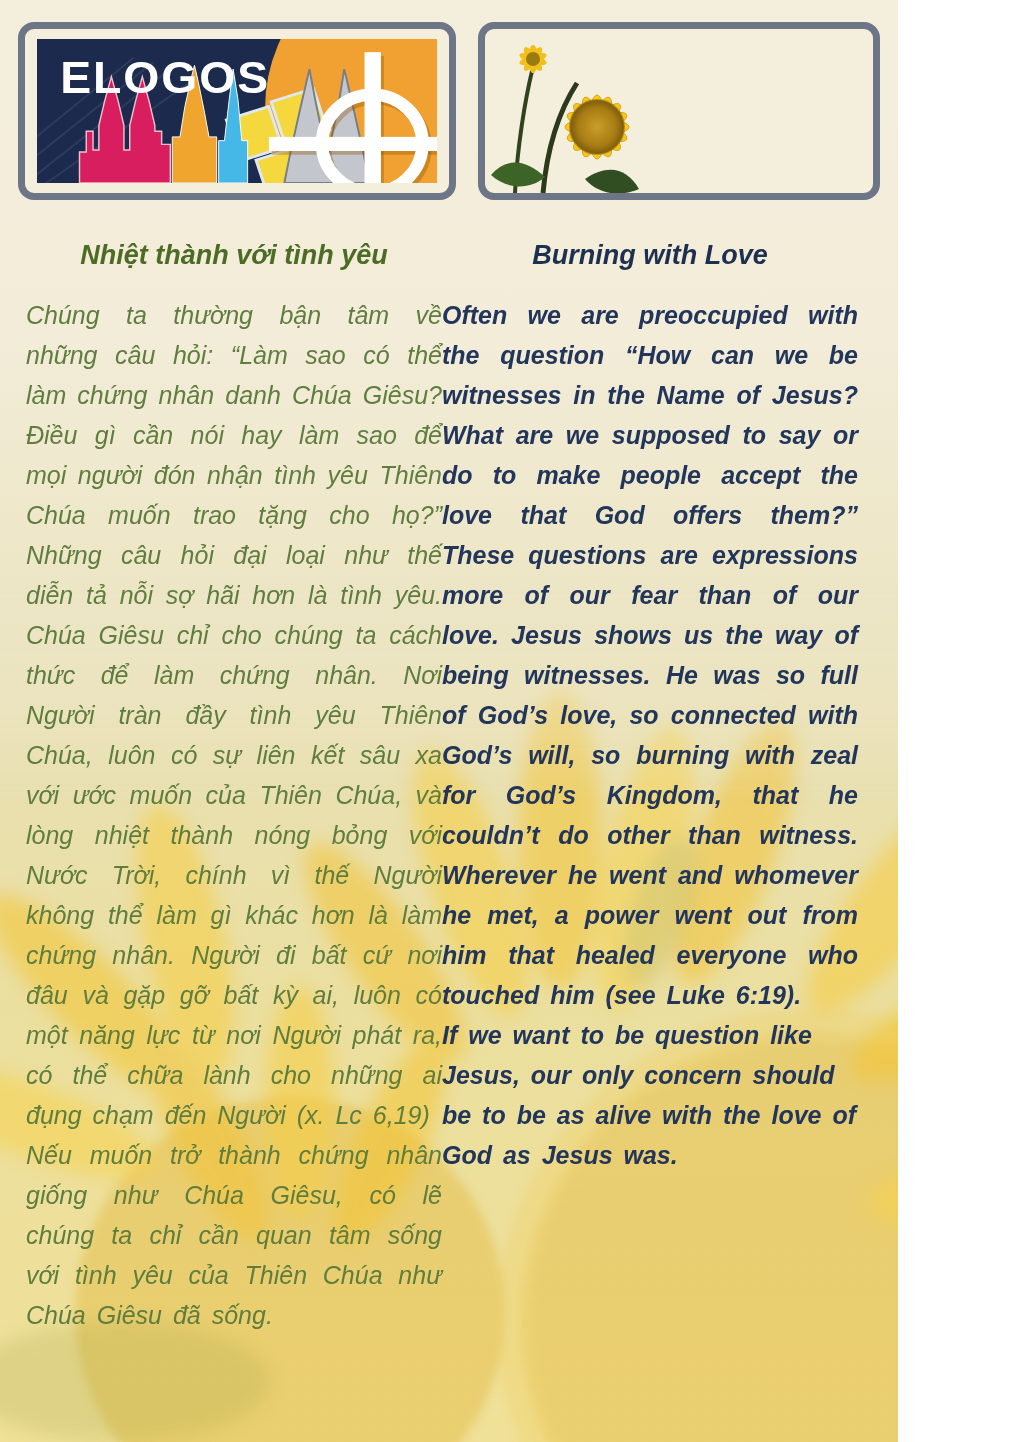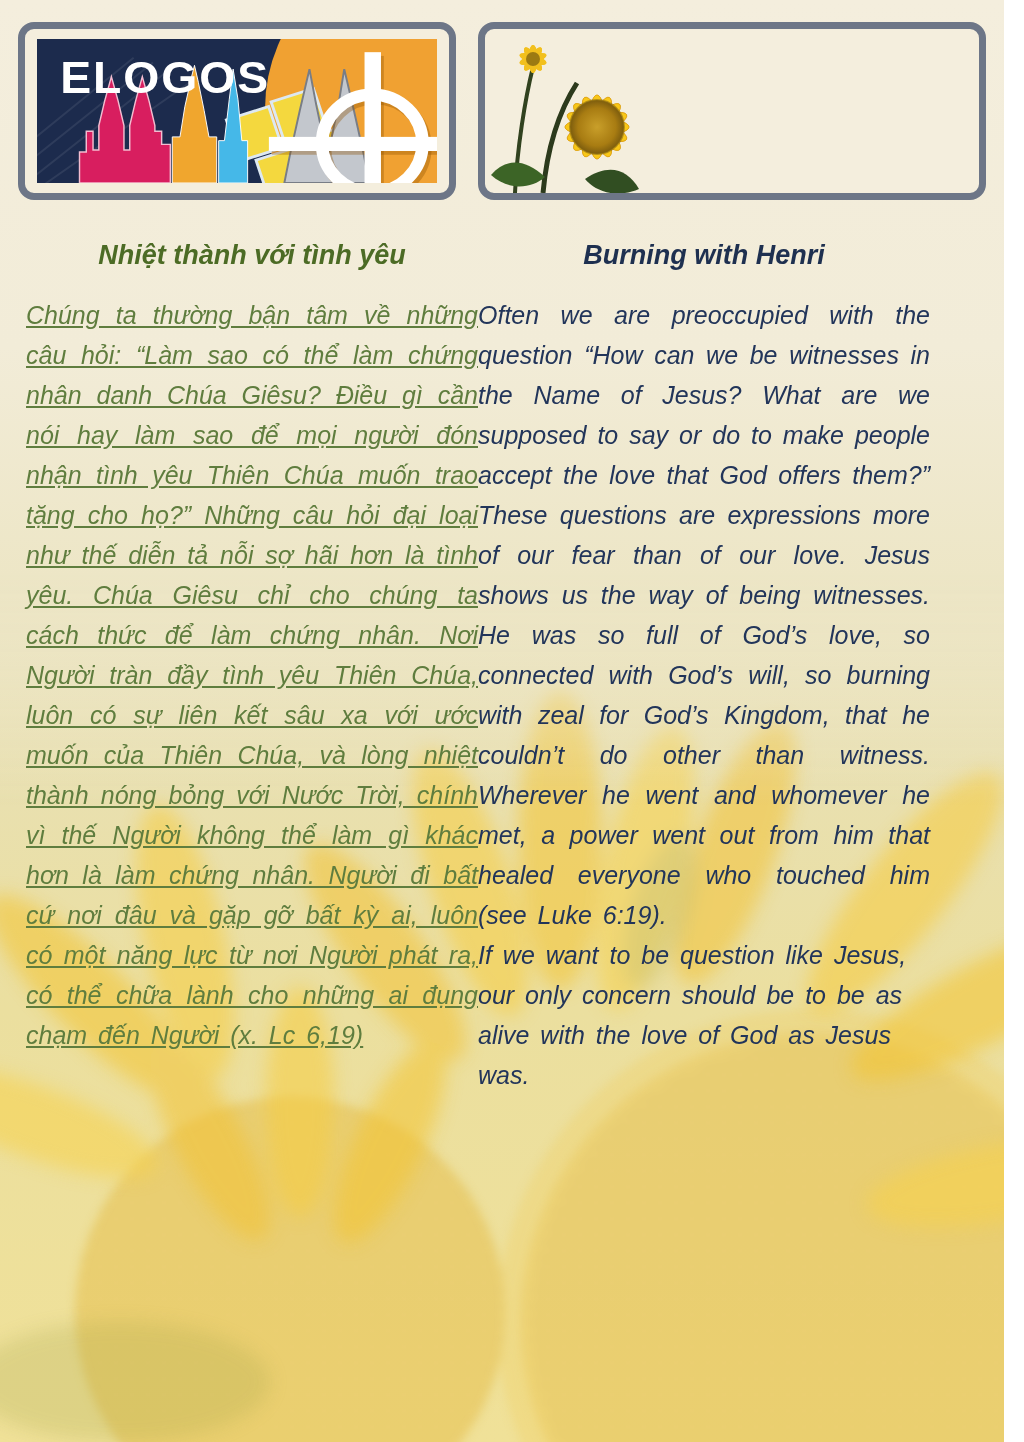--- a/index.html
+++ b/index.html
@@ -1,17 +1,17 @@
 <!DOCTYPE html>
 <html><head>
 <meta charset="utf-8">
 <style>
   html,body{margin:0;padding:0;}
   .page{
-    position:relative;width:1004px;height:1442px;overflow:hidden;
+    position:relative;width:898px;height:1442px;overflow:hidden;
     font-family:"Liberation Sans",sans-serif;
     background:linear-gradient(180deg,#f4eedd 0%,#f2ecd8 24%,#ede6c6 40%,#e9e0af 55%,#ebdf9f 70%,#f0e198 100%);
   }
   .watermark{position:absolute;left:0;bottom:0;width:1024px;height:860px;}
   .fade{position:absolute;left:0;top:575px;width:1024px;height:230px;
     background:linear-gradient(180deg,rgba(236,229,197,0.95) 0%,rgba(236,229,197,0) 100%);}
   
   .header{position:absolute;top:22px;left:18px;right:18px;display:flex;gap:22px;}
   .hbox{border:7px solid #6d7687;border-radius:16px;background:#f4eedd;box-sizing:border-box;}
   .logo-box{width:438px;height:178px;padding:10px 12px;}
@@ -23,22 +23,22 @@
     font-size:35px;color:#4c6630;letter-spacing:2px;}
   .source{margin-top:16px;font-weight:bold;font-size:21px;color:#4e7231;}
   .meta{margin-top:7px;font-size:19px;color:#5d6b51;line-height:26px;}
   
   .columns{position:absolute;top:240px;left:26px;right:40px;display:flex;justify-content:flex-start;}
   .col{width:452px;}
   .col h2{margin:0 0 24px;font-size:27px;font-style:italic;font-weight:bold;text-align:center;}
   .col-vn h2{color:#4c6b25;}
   .col-en h2{color:#1e3050;}
   .col p{margin:0;font-style:italic;font-size:25px;line-height:40px;text-align:justify;word-spacing:4px;}
-  .col-vn p{color:#5f7d3e;text-decoration:underline;}
-  .col-en p{color:#22355a;}
+  .col-vn p{color:#5f7d3e;}
+  .col-en p{color:#22355a;font-weight:bold;}
   .gap-vn{margin-top:52px;}
   .gap-en{margin-top:172px;}
   .col-en p.gap-en{text-align:left;}
 </style>
 </head>
 <body>
 
 <div class="page">
 
   <svg class="watermark" viewBox="0 0 1024 860" aria-hidden="true">
@@ -176,21 +176,22 @@
           <circle r="27" fill="none" stroke="#8a6a10" stroke-width="2" opacity="0.6"></circle>
         </g>
       </svg>
     </div>
   </div>
 
   <div class="columns">
     <div class="col col-vn">
       <h2>Nhiệt thành với tình yêu</h2>
       <p>Chúng ta thường bận tâm về những câu hỏi: “Làm sao có thể làm chứng nhân danh Chúa Giêsu?  Điều gì cần nói hay làm sao để mọi người đón nhận tình yêu Thiên Chúa muốn trao tặng cho họ?”  Những câu hỏi đại loại như thế diễn tả nỗi sợ hãi hơn là tình yêu.  Chúa Giêsu chỉ cho chúng ta cách thức để làm chứng nhân.  Nơi Người tràn đầy tình yêu Thiên Chúa, luôn có sự liên kết sâu xa với ước muốn của Thiên Chúa, và lòng nhiệt thành nóng bỏng với Nước Trời, chính vì thế Người không thể làm gì khác hơn là làm chứng nhân.  Người đi bất cứ nơi đâu và gặp gỡ bất kỳ ai, luôn có một năng lực từ nơi Người phát ra, có thể chữa lành cho những ai đụng chạm đến Người (x. Lc 6,19)</p>
+      <p class="gap-vn">Nếu muốn trở thành chứng nhân giống như Chúa Giêsu, có lẽ chúng ta chỉ cần quan tâm sống với tình yêu của Thiên Chúa như Chúa Giêsu đã sống.</p>
     </div>
     <div class="col col-en">
-      <h2>Burning with Henri</h2>
+      <h2>Burning with Love</h2>
       <p>Often we are preoccupied with the question “How can we be witnesses in the Name of Jesus? What are we supposed to say or do to make people accept the love that God offers them?”  These questions are expressions more of our fear than of our love. Jesus shows us the way of being witnesses. He was so full of God’s love, so connected with God’s will, so burning with zeal for God’s Kingdom, that he couldn’t do other than witness. Wherever he went and whomever he met, a power went out from him that healed everyone who touched him (see Luke 6:19).</p>
       <p class="gap-en">If we want to be question like Jesus, our only concern should be to be as alive with the love of God as Jesus was.</p>
     </div>
   </div>
 
 </div>
 
 </body></html>

